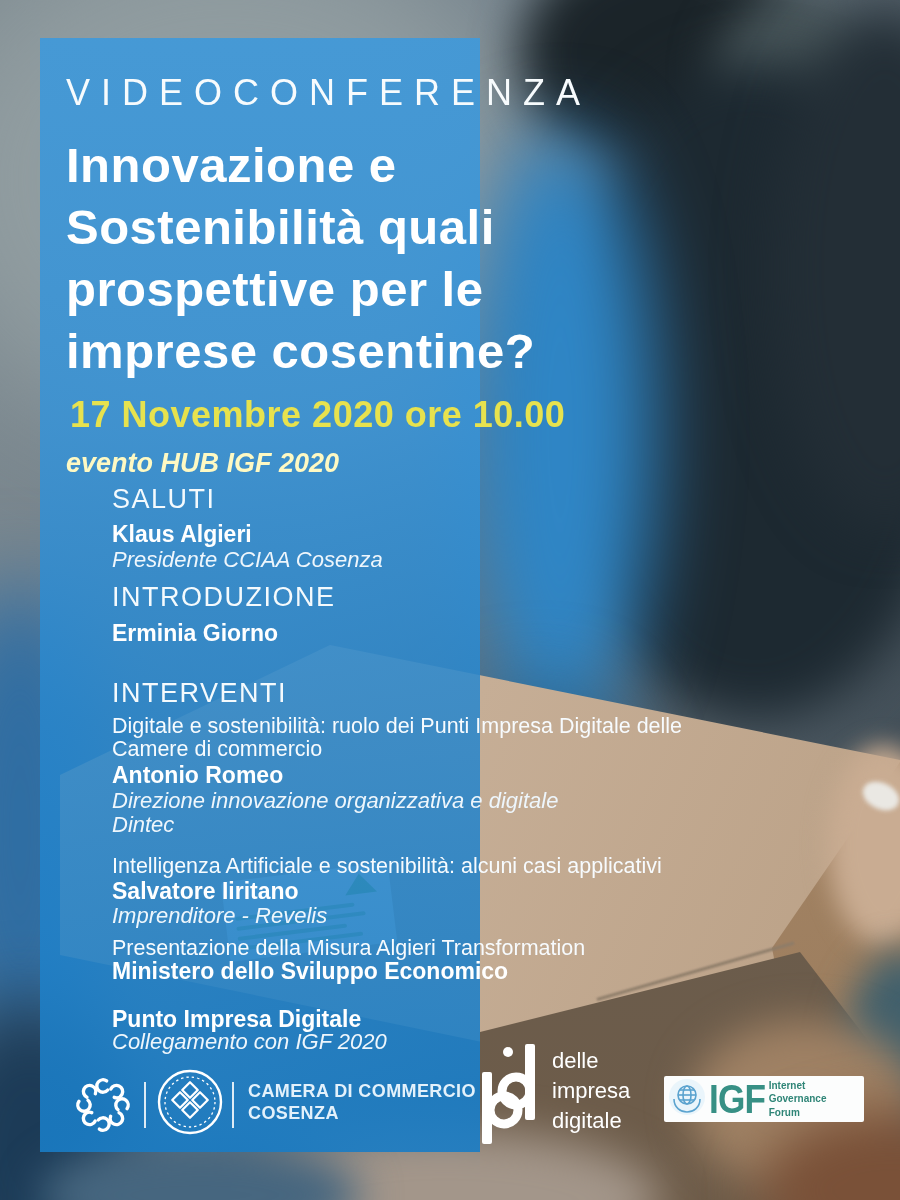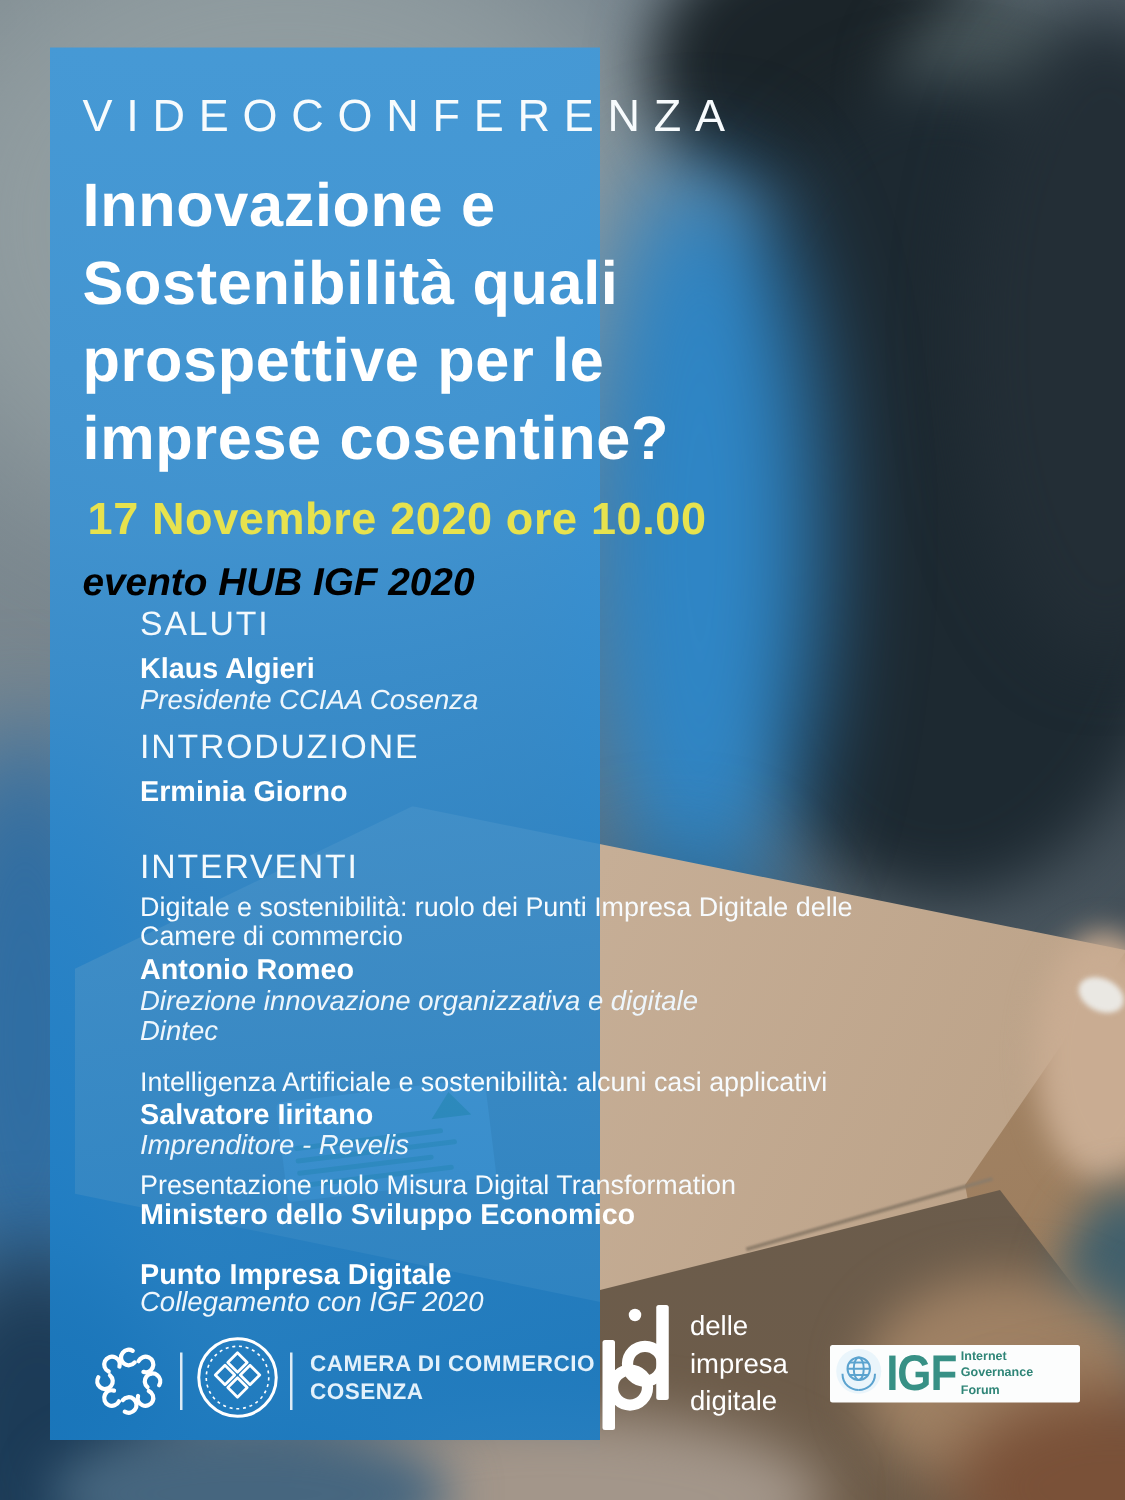--- a/index.html
+++ b/index.html
@@ -43,21 +43,21 @@
   .sh-sleeve-b{left:40px;top:1140px;width:320px;height:110px;background:#46667f;filter:blur(20px);}
   
   .panel{position:absolute;left:40px;top:38px;width:440px;height:1114px;z-index:5;
          background:linear-gradient(180deg,rgba(66,153,216,.95) 0%,rgba(57,146,212,.90) 35%,
                      rgba(40,134,204,.86) 62%,rgba(25,124,197,.90) 100%);}
   
   .t{position:absolute;z-index:6;color:#fff;white-space:nowrap;}
   .kicker{left:66px;top:72px;font-size:36px;font-weight:300;letter-spacing:11px;color:#f7fbfd;}
   .title{left:66px;top:134px;font-size:49px;font-weight:700;line-height:62px;letter-spacing:.5px;}
   .date{left:70px;top:394px;font-size:36px;font-weight:700;color:#e7e24e;letter-spacing:.5px;}
-  .tag{left:66px;top:448px;font-size:31px;font-weight:700;font-style:italic;color:#000000;}
+  .tag{left:66px;top:448px;font-size:27px;font-weight:700;font-style:italic;color:#fef9c3;}
   .ag{left:112px;}
   .h{font-size:27px;letter-spacing:1.5px;color:#f4fafd;}
   .name{font-size:23px;font-weight:700;}
   .role{font-size:22px;font-style:italic;color:#eef6fc;}
   .topic{font-size:21.5px;color:#f7fbfe;}
   
   .f{position:absolute;z-index:7;}
   .divider{width:2px;height:46px;background:rgba(255,255,255,.85);}
   .chamber-txt{color:#e3f1fb;font-weight:700;font-size:18px;letter-spacing:.4px;line-height:22px;}
   .pid-txt{color:#fff;font-size:22px;line-height:30px;}
@@ -126,21 +126,21 @@
   <div class="t ag topic" style="top:714px;">Digitale e sostenibilità: ruolo dei Punti Impresa Digitale delle</div>
   <div class="t ag topic" style="top:737px;">Camere di commercio</div>
   <div class="t ag name" style="top:762px;">Antonio Romeo</div>
   <div class="t ag role" style="top:788px;">Direzione innovazione organizzativa e digitale</div>
   <div class="t ag role" style="top:812px;">Dintec</div>
 
   <div class="t ag topic" style="top:854px;">Intelligenza Artificiale e sostenibilità: alcuni casi applicativi</div>
   <div class="t ag name" style="top:878px;text-align:center;">Salvatore Iiritano</div>
   <div class="t ag role" style="top:903px;">Imprenditore - Revelis</div>
 
-  <div class="t ag topic" style="top:936px;">Presentazione ruolo Misura Digital Transformation</div>
+  <div class="t ag topic" style="top:936px;">Presentazione della Misura Algieri Transformation</div>
   <div class="t ag name" style="top:958px;">Ministero dello Sviluppo Economico</div>
 
   <div class="t ag name" style="top:1006px;">Punto Impresa Digitale</div>
   <div class="t ag role" style="top:1029px;">Collegamento con IGF 2020</div>
 
   <div class="f" style="left:72px;top:1074px;">
     <svg width="62" height="62" viewBox="0 0 62 62">
       <g fill="none" stroke="#ffffff" stroke-width="3.4" stroke-linecap="round">
         <g transform="rotate(0 31 31)">
             <circle cx="31" cy="12" r="6.2" stroke-dasharray="28 11" transform="rotate(40 31 12)"></circle>

